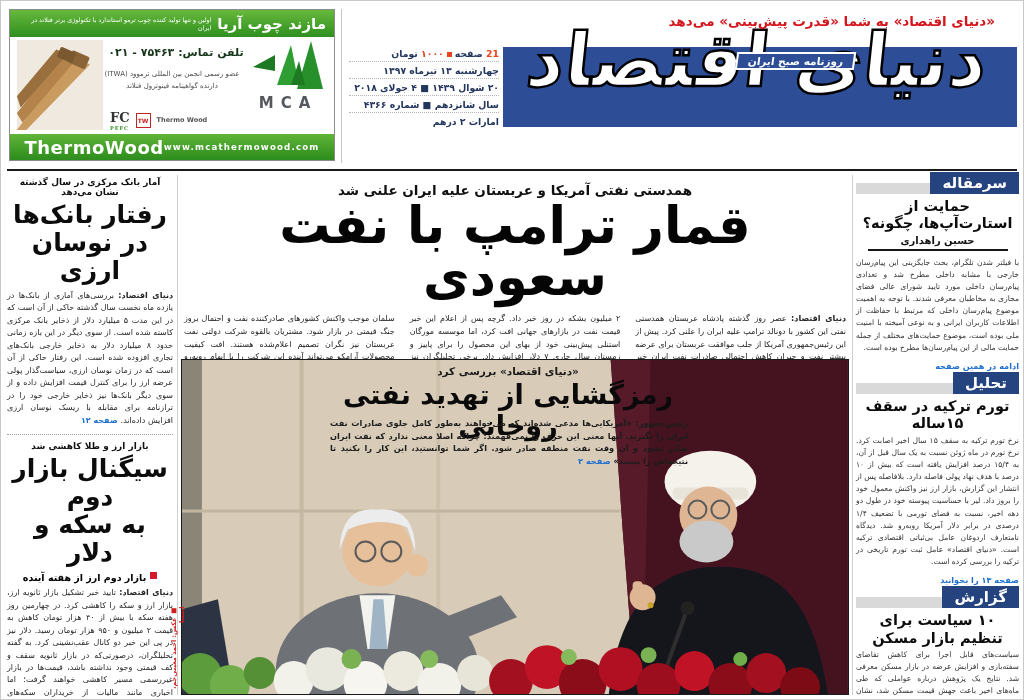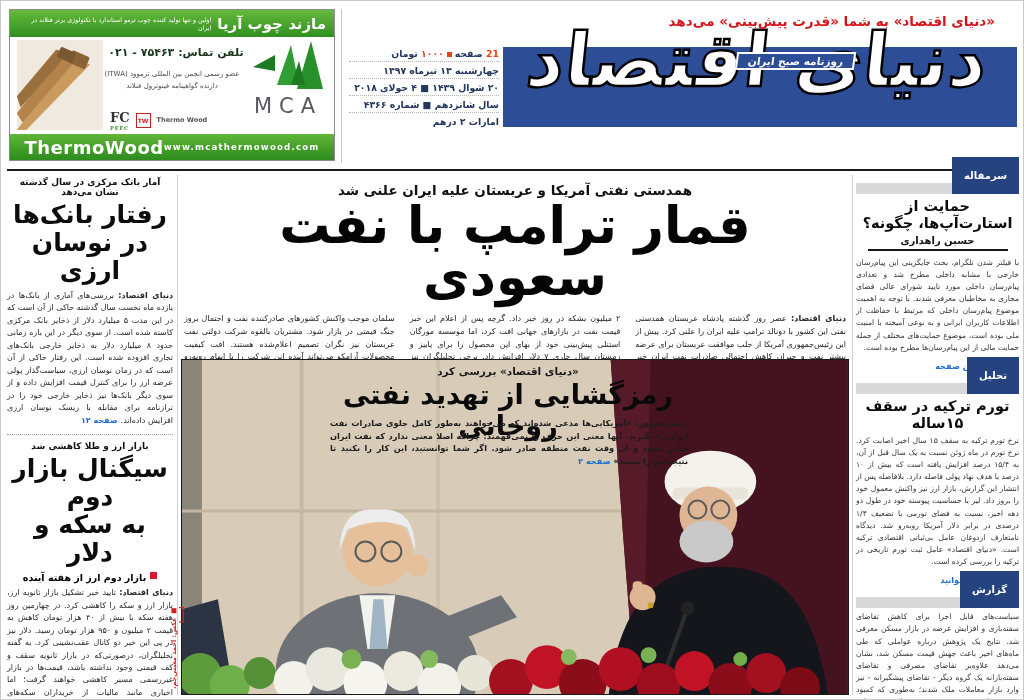--- a/index.html
+++ b/index.html
@@ -11,21 +11,21 @@
   .ad{position:absolute;left:8px;top:8px;width:326px;height:152px;border:1px solid #8c8c8c;display:flex;flex-direction:column;background:#fff}
   .ad-top{height:27px;background:linear-gradient(180deg,#67b93c,#2f8f1f);color:#fff;display:flex;align-items:center;gap:6px;padding:12px 8px;flex:none}
   .ad-title{font-weight:bold;font-size:15px;white-space:nowrap}
   .ad-sub{font-size:6.3px;line-height:1.2}
   .ad-mid{flex:1;position:relative}
   .wood{position:absolute;left:4px;top:3px;width:92px;height:90px}
   .ad-phone{position:absolute;left:98px;top:9px;width:136px;text-align:center;font-size:11px;font-weight:bold;color:#17351a;white-space:nowrap}
   .ad-l1{position:absolute;left:78px;top:33px;width:168px;text-align:center;font-size:7px;color:#4a4a4a}
   .ad-l2{position:absolute;left:78px;top:45px;width:168px;text-align:center;font-size:7px;color:#4a4a4a}
   .mca{position:absolute;left:236px;top:4px;width:84px;text-align:center;direction:ltr}
-  .mca-word{font-size:21px;font-weight:normal;color:#55595e;letter-spacing:7px;line-height:1;margin-top:1px}
+  .mca-word{font-size:15px;font-weight:bold;color:#55595e;letter-spacing:7px;line-height:1;margin-top:1px}
   .ad-certs{position:absolute;left:100px;bottom:3px;display:flex;gap:6px;align-items:center;direction:ltr}
   .pefc{font-family:"DejaVu Serif","Liberation Serif",serif;font-weight:bold;font-size:13px;color:#333}
   .pefc small{font-size:5px;color:#2f8f1f;display:block;letter-spacing:1px}
   .itwa-box{width:15px;height:15px;border:1.5px solid #c62222;color:#c62222;font-size:6px;font-weight:bold;display:flex;align-items:center;justify-content:center}
   .itwa-txt{font-size:6.5px;color:#555;font-weight:bold;line-height:1.1}
   .ad-bot{height:26px;background:linear-gradient(180deg,#60b537,#2c8c1d);color:#fff;display:flex;align-items:center;justify-content:center;padding:0 10px;direction:ltr;flex:none}
   .tw-brand{font-weight:bold;font-size:18px;letter-spacing:.5px}
   .tw-url{font-size:8.6px;letter-spacing:1.2px;font-weight:bold}
   .vline1{position:absolute;left:340px;top:8px;width:1px;height:154px;background:#c4c4c4}
   
@@ -61,21 +61,21 @@
   
   .photo{position:absolute;left:180px;top:358px;width:668px;height:336px;border:1.5px solid #1a1a1a;overflow:hidden;background:#5eead4}
   .photo svg{position:absolute;inset:0}
   .ph-kick{position:absolute;right:160px;top:5px;width:360px;text-align:center;font-size:10.5px;font-weight:bold;color:#181818}
   .ph-head{position:absolute;right:145px;top:19px;width:390px;text-align:center;font-size:27px;font-weight:bold;color:#0a0a0a}
   .ph-cap{position:absolute;right:160px;top:57px;width:358px;font-size:8.2px;font-weight:bold;line-height:1.55;text-align:justify;color:#1c1c1c}
   .credit{position:absolute;left:169px;top:606px;writing-mode:vertical-rl;transform:rotate(180deg);font-size:6.5px;color:#cf1f1f;font-weight:bold;z-index:2}
   
   .sb{position:absolute;left:855px;top:176px;width:163px}
   .tabrow{display:flex;align-items:flex-end;height:17px;margin-bottom:3px}
-  .tab{background:#24437f;color:#fff;font-size:10px;font-weight:bold;padding:13px 12px;flex:none}
+  .tab{background:#24437f;color:#fff;font-size:15px;font-weight:bold;padding:2px 12px;flex:none}
   .strip{flex:1;background:#d9d9d9;height:11px}
   .sb-head{font-size:14.5px;font-weight:bold;text-align:center;margin:4px 0 2px;line-height:1.2;color:#0c0c0c}
   .sb-author{font-size:10px;font-weight:bold;text-align:center;color:#111}
   .author-rule{width:140px;border-bottom:2.5px solid #161616;margin:3px auto 6px}
   .sb-body{font-size:7.6px;line-height:1.6;text-align:justify;color:#333}
   .sb-link{font-size:8.2px;font-weight:bold;color:#1e6fd0;margin:3px 0 6px;display:inline-block}
 </style>
 </head>
 <body>
 
@@ -259,19 +259,20 @@
       <div class="strip"></div>
     </div>
     <div class="sb-head">تورم ترکیه در سقف ۱۵ساله</div>
     <p class="sb-body">نرخ تورم ترکیه به سقف ۱۵ سال اخیر اصابت کرد. نرخ تورم در ماه ژوئن نسبت به یک سال قبل از آن، به ۱۵/۴ درصد افزایش یافته است که بیش از ۱۰ درصد با هدف نهاد پولی فاصله دارد. بلافاصله پس از انتشار این گزارش، بازار ارز نیز واکنش معمول خود را بروز داد. لیر با حساسیت پیوسته خود در طول دو دهه اخیر، نسبت به فضای تورمی با تضعیف ۱/۴ درصدی در برابر دلار آمریکا روبه‌رو شد. دیدگاه نامتعارف اردوغان عامل بی‌ثباتی اقتصادی ترکیه است. «دنیای اقتصاد» عامل ثبت تورم تاریخی در ترکیه را بررسی کرده است.</p>
     <span class="sb-link">صفحه ۱۳ را بخوانید</span>
 
     <div class="tabrow">
       <div class="tab">گزارش</div>
       <div class="strip"></div>
     </div>
+    <div class="sb-head">۱۰ سیاست برای تنظیم بازار مسکن</div>
     <p class="sb-body">سیاست‌های قابل اجرا برای کاهش تقاضای سفته‌بازی و افزایش عرضه در بازار مسکن معرفی شد. نتایج یک پژوهش درباره عواملی که طی ماه‌های اخیر باعث جهش قیمت مسکن شد، نشان می‌دهد علاوه‌بر تقاضای مصرفی و تقاضای سفته‌بازانه یک گروه دیگر - تقاضای پیشگیرانه - نیز وارد بازار معاملات ملک شدند؛ به‌طوری که کمبود عرضه مناسب، رشد شدید قیمت را رقم زد. این مطالعه، ۱۰ سیاست برای تنظیم بازار مسکن ارائه داده که اجرای آنها با سه اهرم تسهیلات بانکی، ابزار مالیاتی و همچنین زمین، امکان‌پذیر است.</p>
     
 
     
   </div>
 
 </div>
 
 </body></html>

